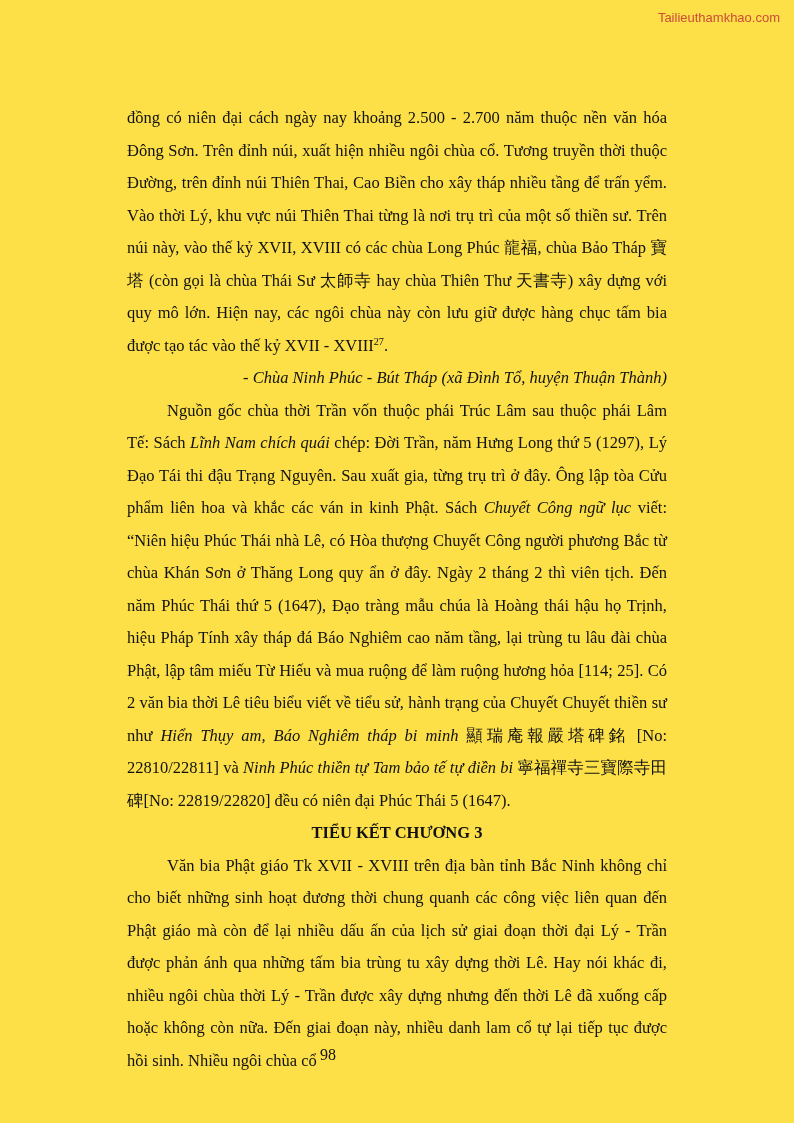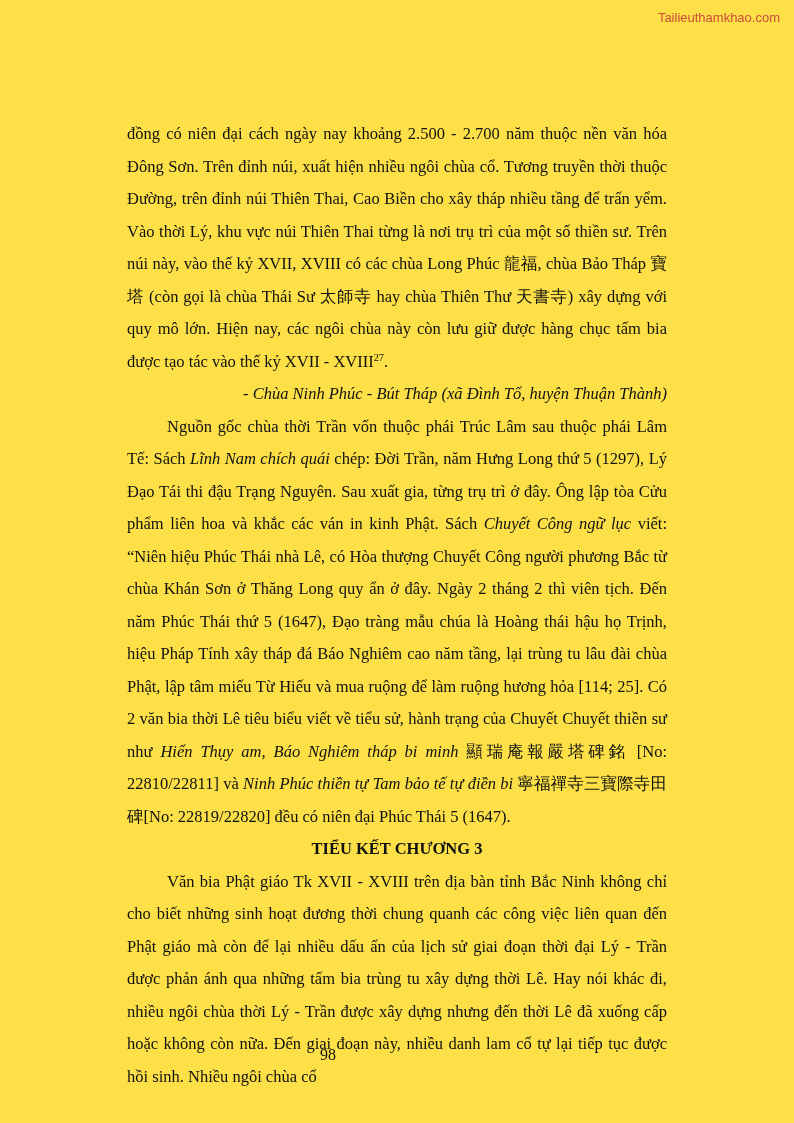--- a/index.html
+++ b/index.html
@@ -20,21 +20,21 @@
     position: absolute;
     top: 10px;
     right: 14px;
     font-family: "Liberation Sans", sans-serif;
     font-size: 13px;
     color: #cc4b3c;
   }
   .content {
     position: absolute;
     left: 127px;
-    top: 118px;
+    top: 102px;
     width: 540px;
     text-align: justify;
     font-size: 16.5px;
     line-height: 32.5px;
   }
   .content p { margin: 0; }
   .indent { text-indent: 40px; }
   .it { font-style: italic; margin-top: 11px; }
   sup.fnref {
     font-size: 0.62em;

